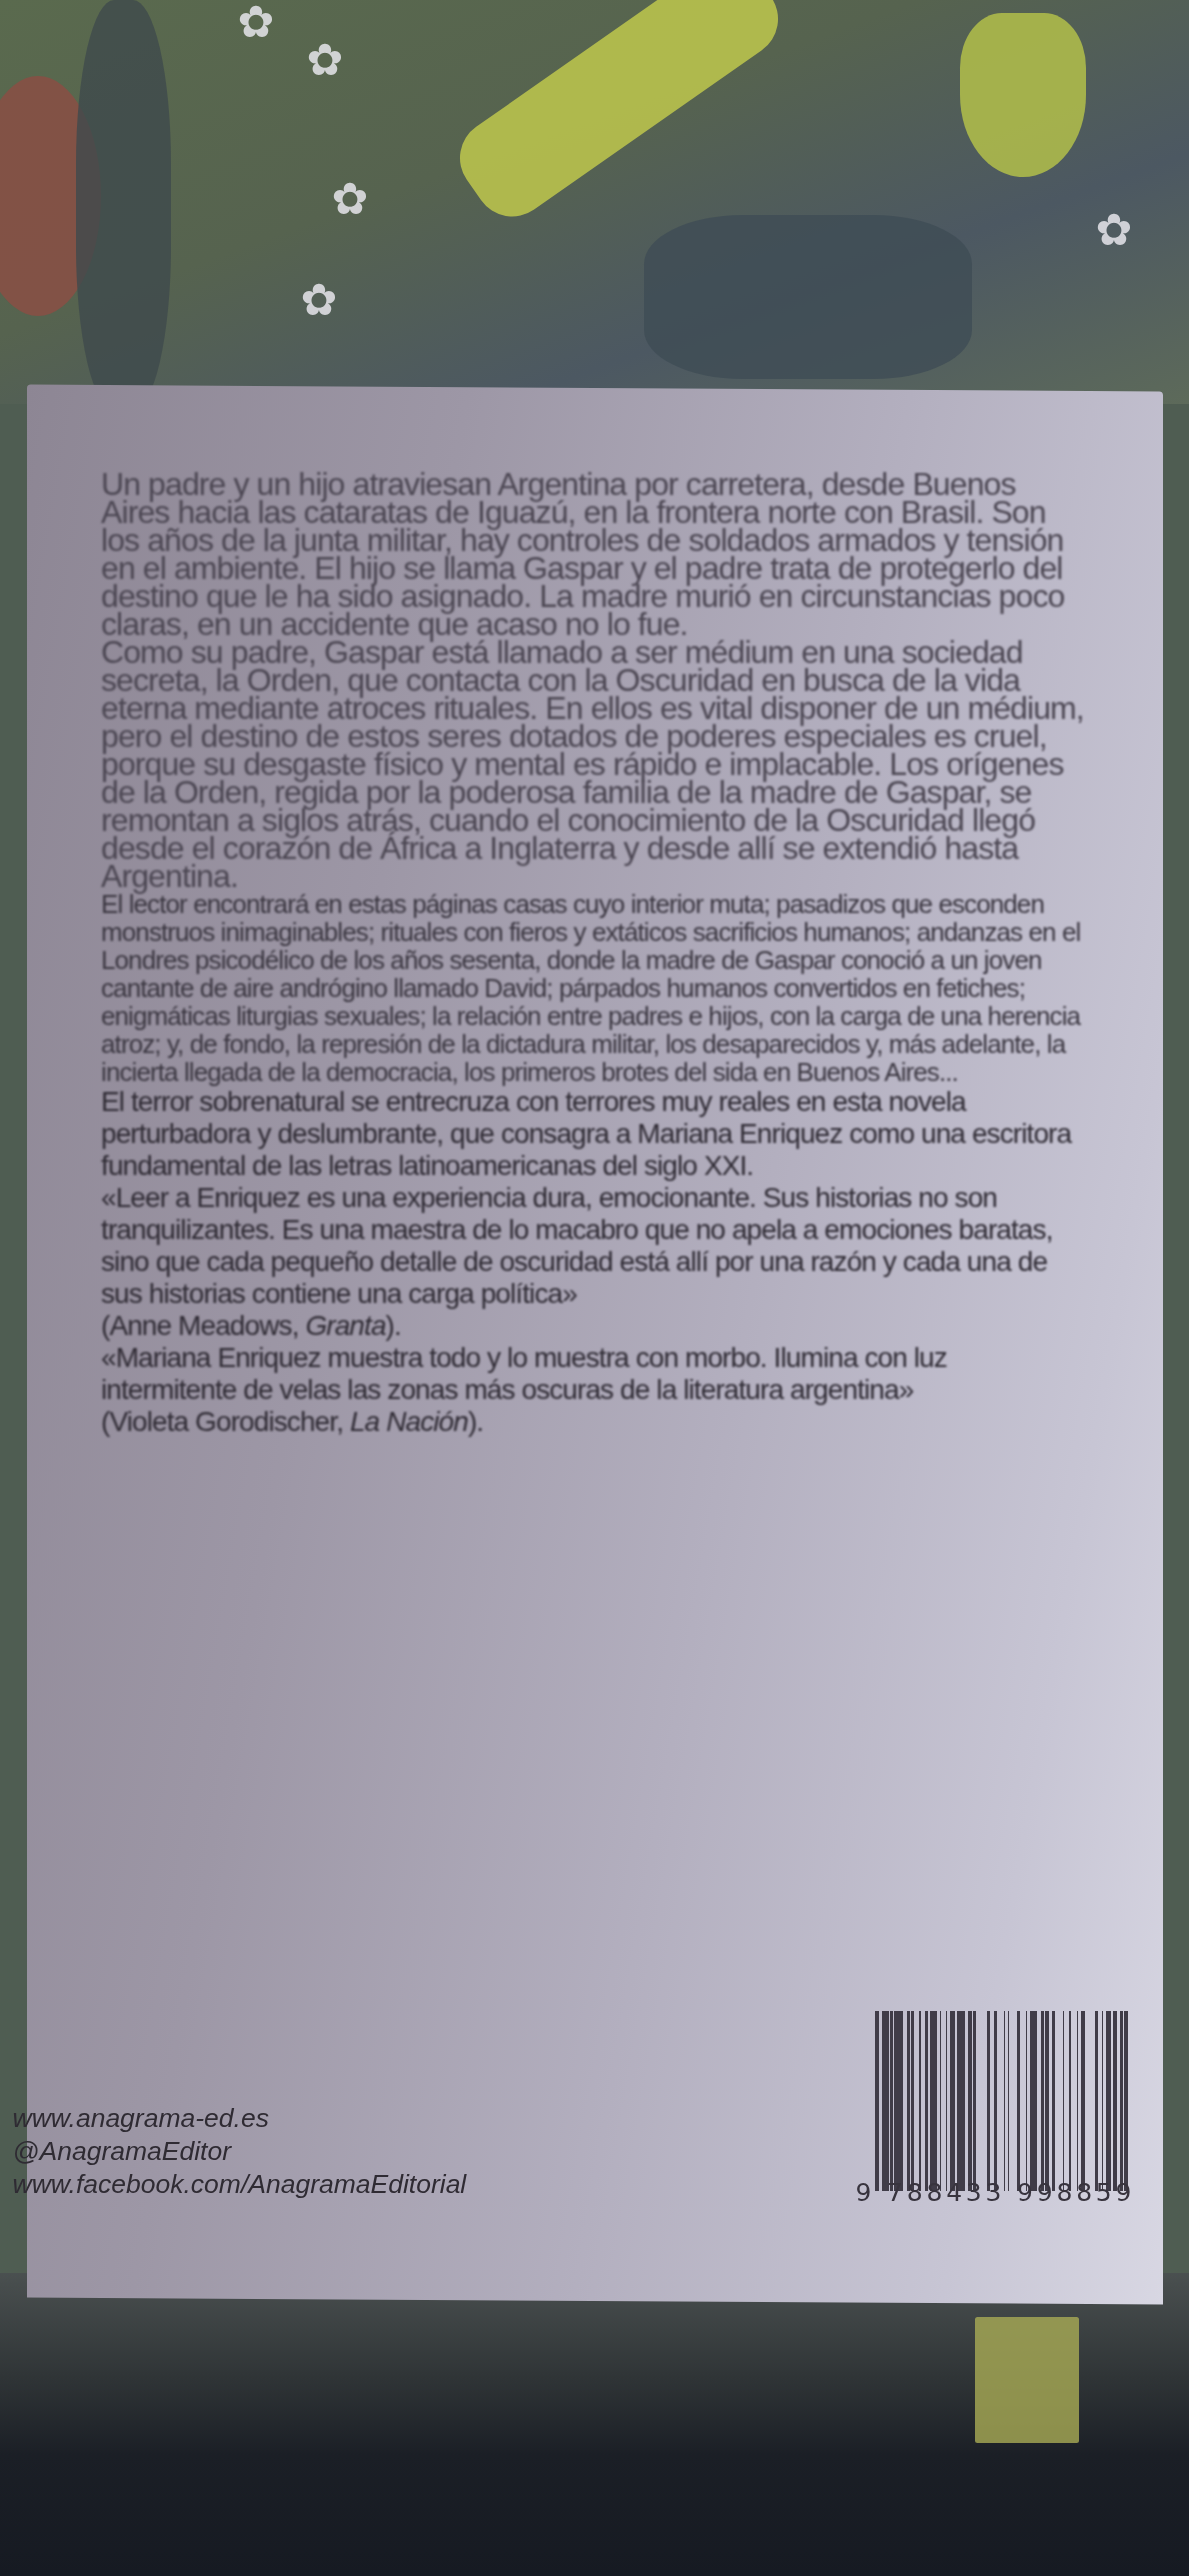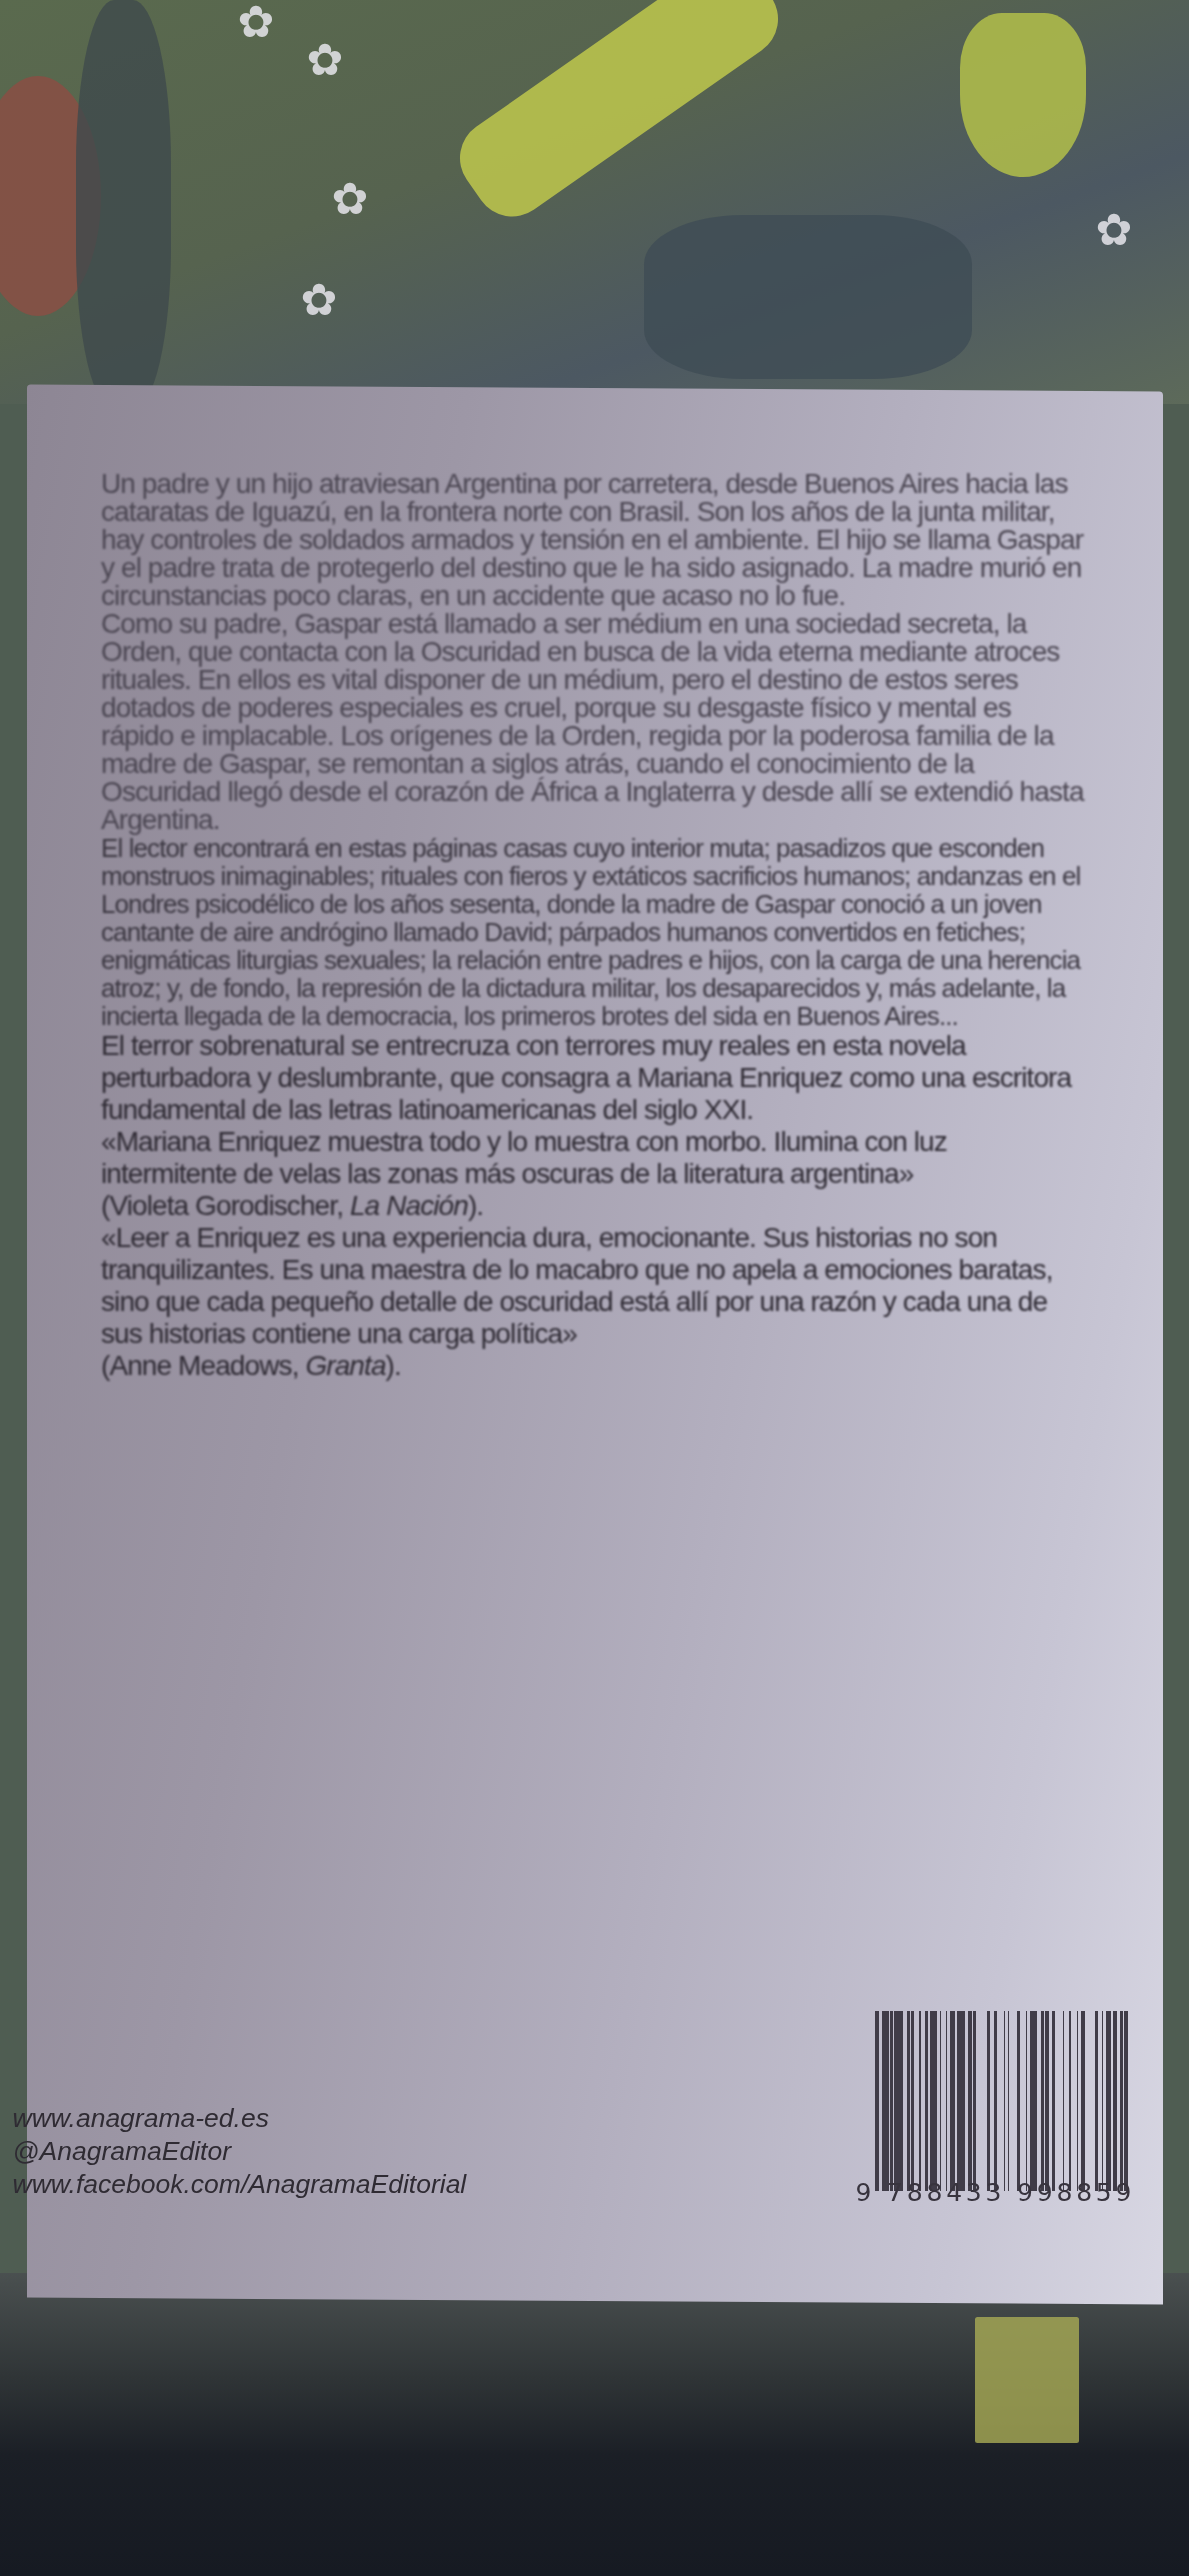--- a/index.html
+++ b/index.html
@@ -29,21 +29,21 @@
     background: linear-gradient(100deg, #8d8694 0%, #9d97a6 30%, #b3afbf 60%, #c7c5d4 85%, #d8d7e3 100%);
     border-radius: 3.8px 3.8px 0 0;
     transform: skewY(0.35deg);
   }
   .blurb {
     position: absolute; left: 101px; top: 470px; width: 985px;
     color: #3a3640; font-size: 26.5px; line-height: 29px;
     filter: blur(0.8px); letter-spacing: -0.9px;
   }
   .blurb p { margin: 0; }
-  .blurb .small { font-size: 28px; line-height: 28px; color: #4b4652; }
+  .blurb .small { font-size: 32px; line-height: 28px; color: #4b4652; }
   .blurb .mid { font-size: 26px; line-height: 28px; }
   .blurb .big { font-size: 28px; line-height: 32px; color: #2e2a33; filter: blur(0.3px); }
   .blurb em { font-style: italic; }
   .links {
     position: absolute; left: 12.6px; top: 2102px; color: #2f2b33;
     font-size: 26.5px; line-height: 33px; filter: blur(0.6px);
   }
   .links div { white-space: nowrap; font-style: italic; }
   .barcode-box {
     position: absolute; left: 843px; top: 1995px; width: 284px; height: 227px;
@@ -78,26 +78,26 @@
 </div>
 
 <div class="book"></div>
 
 <div class="blurb">
   <p class="small">Un padre y un hijo atraviesan Argentina por carretera, desde Buenos Aires hacia las cataratas de Iguazú, en la frontera norte con Brasil. Son los años de la junta militar, hay controles de soldados armados y tensión en el ambiente. El hijo se llama Gaspar y el padre trata de protegerlo del destino que le ha sido asignado. La madre murió en circunstancias poco claras, en un accidente que acaso no lo fue.</p>
   <p class="small">Como su padre, Gaspar está llamado a ser médium en una sociedad secreta, la Orden, que contacta con la Oscuridad en busca de la vida eterna mediante atroces rituales. En ellos es vital disponer de un médium, pero el destino de estos seres dotados de poderes especiales es cruel, porque su desgaste físico y mental es rápido e implacable. Los orígenes de la Orden, regida por la poderosa familia de la madre de Gaspar, se remontan a siglos atrás, cuando el conocimiento de la Oscuridad llegó desde el corazón de África a Inglaterra y desde allí se extendió hasta Argentina.</p>
   <p class="mid">El lector encontrará en estas páginas casas cuyo interior muta; pasadizos que esconden monstruos inimaginables; rituales con fieros y extáticos sacrificios humanos; andanzas en el Londres psicodélico de los años sesenta, donde la madre de Gaspar conoció a un joven cantante de aire andrógino llamado David; párpados humanos convertidos en fetiches; enigmáticas liturgias sexuales; la relación entre padres e hijos, con la carga de una herencia atroz; y, de fondo, la represión de la dictadura militar, los desaparecidos y, más adelante, la incierta llegada de la democracia, los primeros brotes del sida en Buenos Aires...</p>
   <p class="big">El terror sobrenatural se entrecruza con terrores muy reales en esta novela perturbadora y deslumbrante, que consagra a Mariana Enriquez como una escritora fundamental de las letras latinoamericanas del siglo XXI.</p>
   <p class="big">
+    <span>«Leer a Enriquez es una experiencia dura, emocionante. Sus historias no son tranquilizantes. Es una maestra de lo macabro que no apela a emociones baratas, sino que cada pequeño detalle de oscuridad está allí por una razón y cada una de sus historias contiene una carga política»</span><br>
+    <span>(Anne Meadows, </span><em>Granta</em><span>).</span>
+  </p>
+  <p class="big">
     <span>«Mariana Enriquez muestra todo y lo muestra con morbo. Ilumina con luz intermitente de velas las zonas más oscuras de la literatura argentina»</span><br>
     <span>(Violeta Gorodischer, </span><em>La Nación</em><span>).</span>
-  </p>
-  <p class="big">
-    <span>«Leer a Enriquez es una experiencia dura, emocionante. Sus historias no son tranquilizantes. Es una maestra de lo macabro que no apela a emociones baratas, sino que cada pequeño detalle de oscuridad está allí por una razón y cada una de sus historias contiene una carga política»</span><br>
-    <span>(Anne Meadows, </span><em>Granta</em><span>).</span>
   </p>
 </div>
 
 <div class="links">
   <div>www.anagrama-ed.es</div>
   <div>@AnagramaEditor</div>
   <div>www.facebook.com/AnagramaEditorial</div>
 </div>
 
 <div class="barcode-box">

